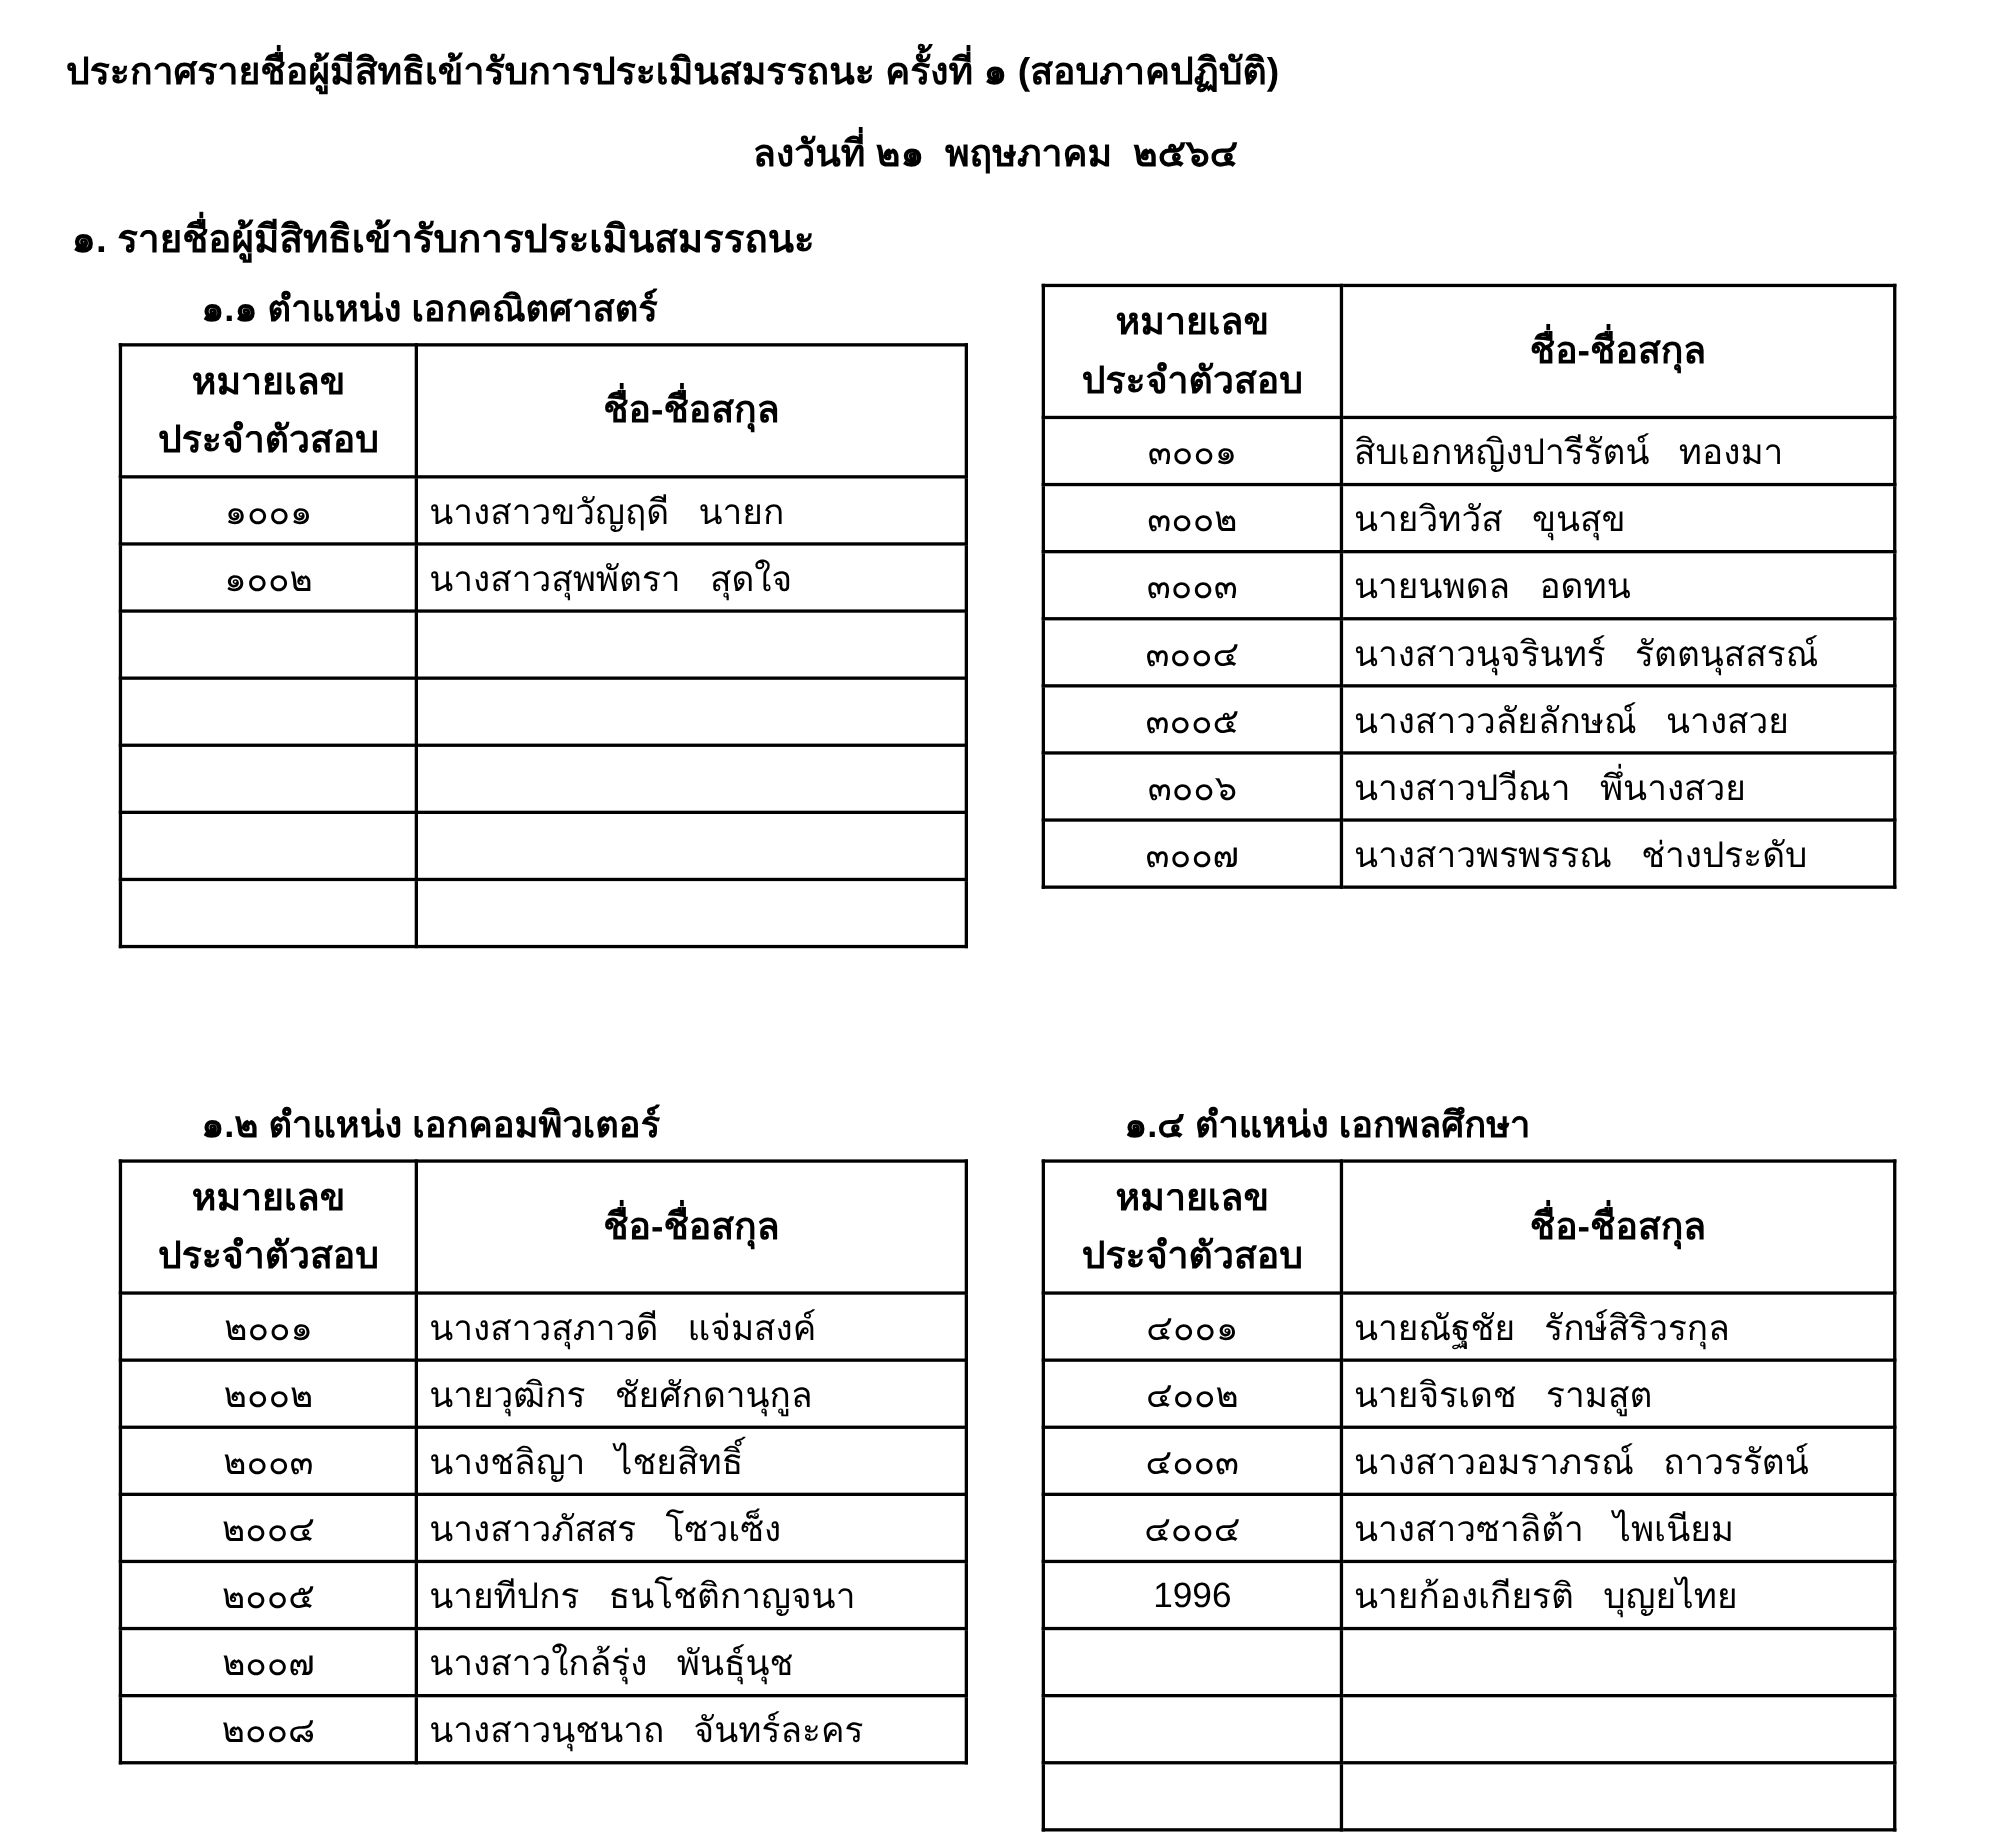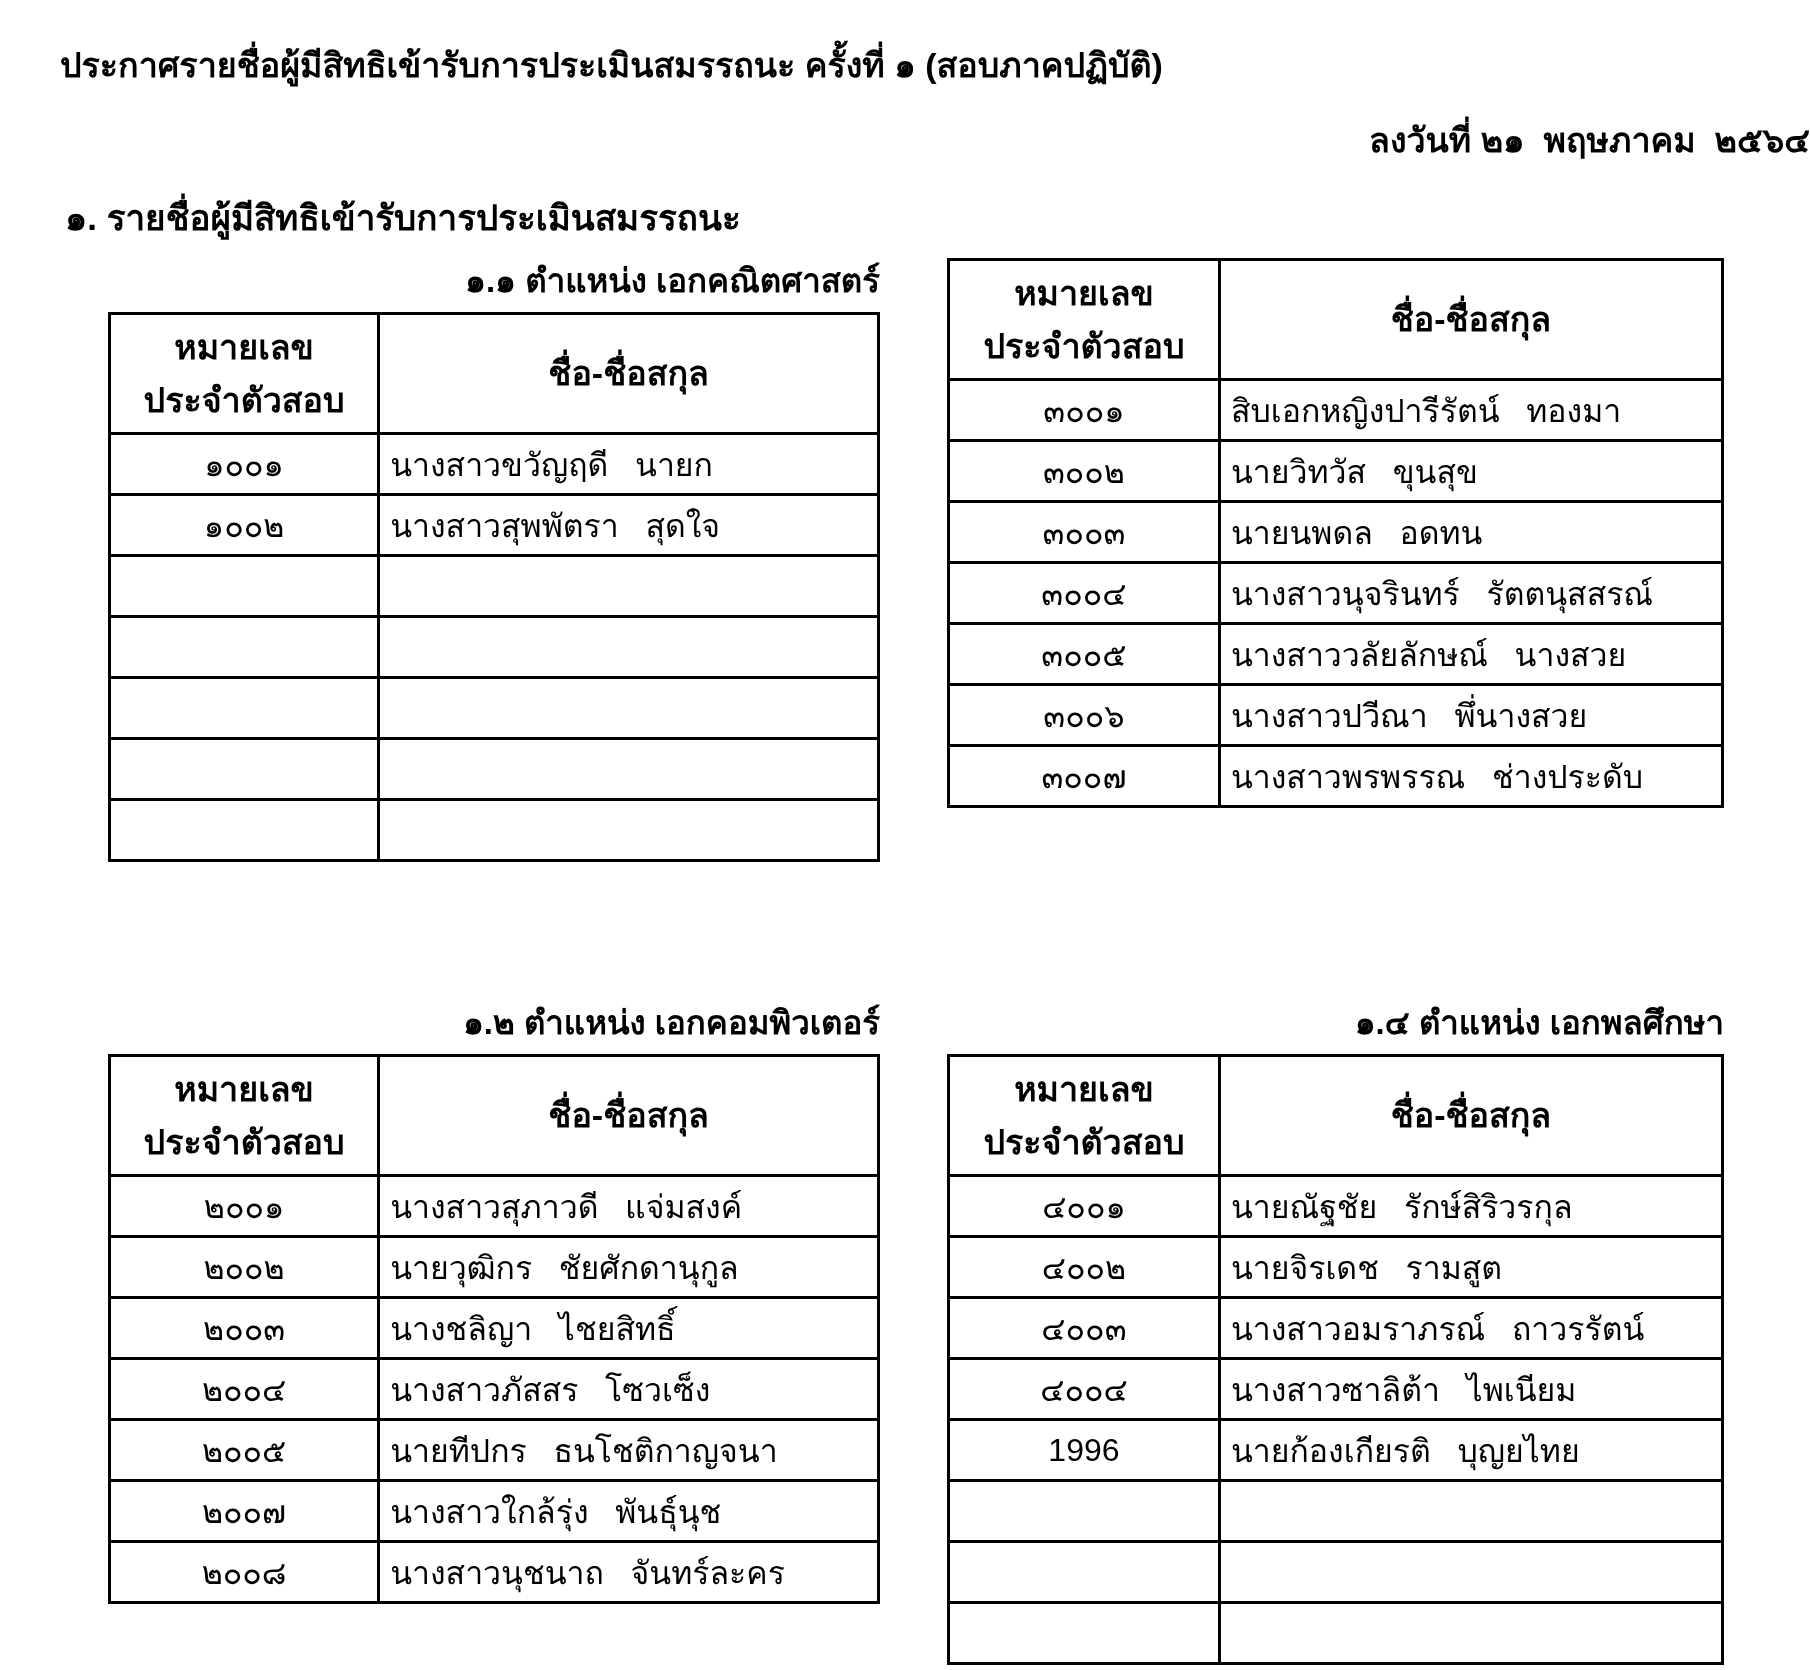--- a/index.html
+++ b/index.html
@@ -18,21 +18,21 @@
   }
   .doc-title {
     text-align: left;
     font-size: 34px;
     font-weight: bold;
     line-height: 50px;
     margin: 0 60px 28px 60px;
     white-space: pre-wrap;
   }
   .doc-date {
-    text-align: right;
+    text-align: center;
     font-size: 34px;
     font-weight: bold;
     line-height: 44px;
     margin: 0 0 32px 0;
     white-space: pre-wrap;
   }
   .section-heading {
     font-size: 35px;
     font-weight: bold;
     line-height: 48px;
@@ -46,21 +46,20 @@
     margin-left: 108px;
   }
   .table-section { }
   .table-caption {
     font-size: 33px;
     font-weight: bold;
     line-height: 46px;
     padding-left: 75px;
     margin-bottom: 8px;
     white-space: pre-wrap;
-    text-align: right;
   }
   table.roster {
     width: 100%;
     border-collapse: collapse;
     table-layout: fixed;
     padding-left: 36px;
   }
   table.roster, table.roster th, table.roster td {
     border: 3px solid #000000;
   }

